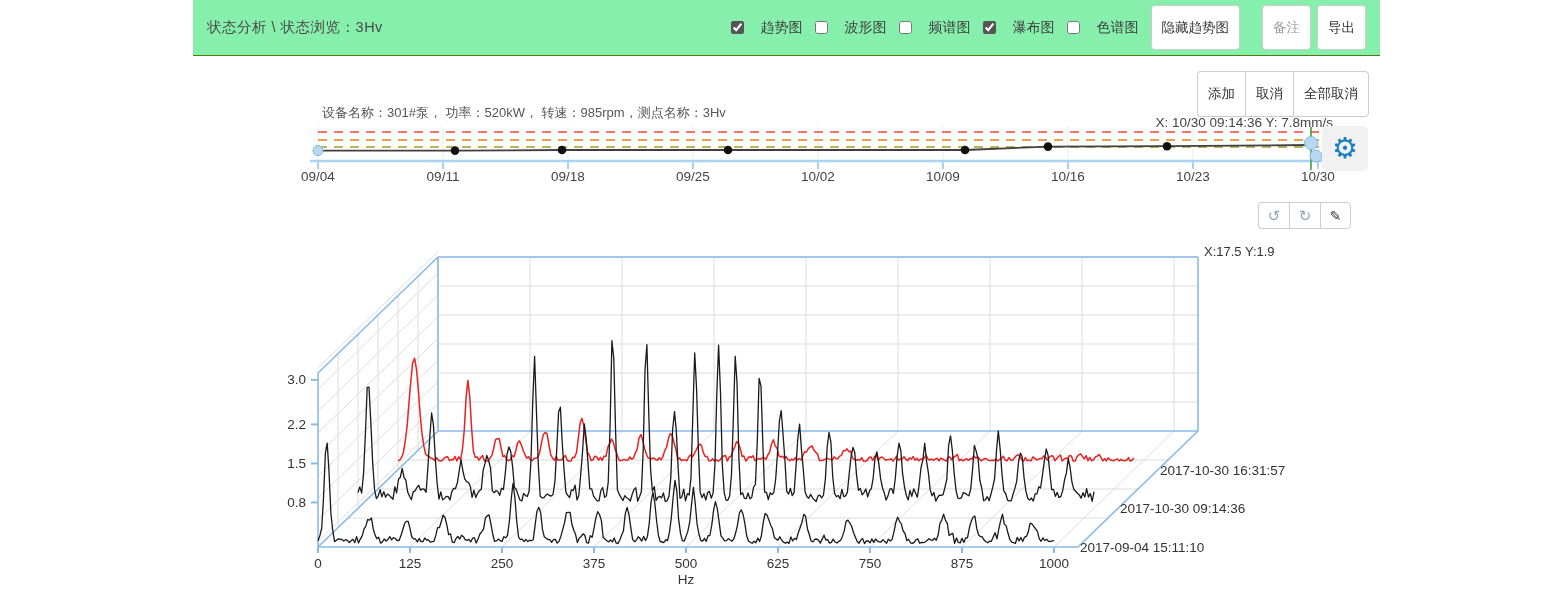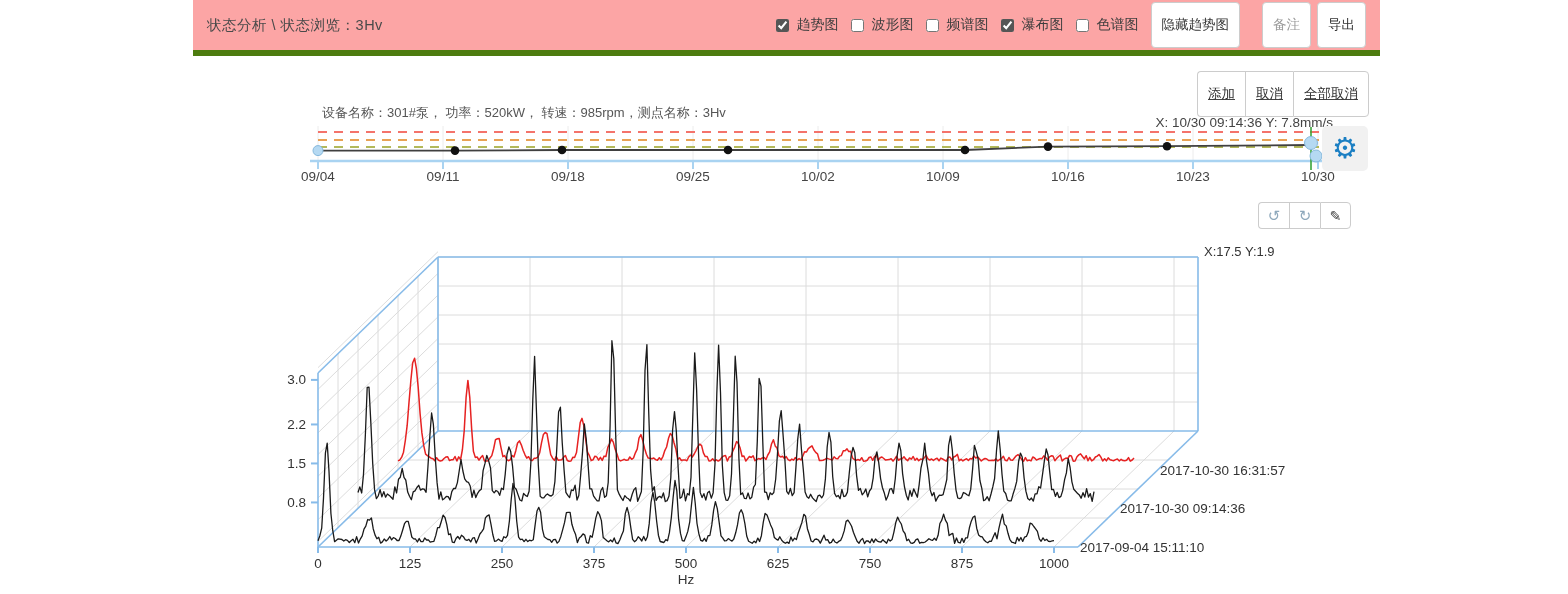--- a/index.html
+++ b/index.html
@@ -1,31 +1,31 @@
 <!DOCTYPE html>
 <html><head>
 <meta charset="utf-8">
 <style>
   html,body{margin:0;padding:0;background:#fff;}
   body{font-family:"Liberation Sans","DejaVu Sans",sans-serif;color:#444;}
   .page{position:relative;width:1568px;height:594px;background:#fff;overflow:hidden;}
-  .topbar{position:absolute;left:193px;top:0;width:1187px;height:56px;background:#fca5a5;
-          border-bottom:6px solid #4d7c0f;display:flex;align-items:center;justify-content:space-between;box-sizing:border-box;padding:0 14px;}
+  .topbar{position:absolute;left:193px;top:0;width:1187px;height:56px;background:#86efac;
+          border-bottom:1px solid #4d7c0f;display:flex;align-items:center;justify-content:space-between;box-sizing:border-box;padding:0 14px;}
   .crumb{font-size:14.5px;color:#4a4a4a;letter-spacing:.5px;}
   .controls{display:flex;align-items:center;gap:6px;}
-  .cb{display:flex;align-items:center;gap:8px;font-size:14px;color:#3e3e3e;margin-right:6px;}
+  .cb{display:flex;align-items:center;gap:17px;font-size:14px;color:#3e3e3e;margin-right:6px;}
   .cb input{width:13px;height:13px;accent-color:#555;margin:0;}
   .btn{background:#fff;border:1px solid #ccc;border-radius:4px;font-size:13.5px;color:#333;
        padding:15px 10px;line-height:1;cursor:pointer;font-family:inherit;}
   .btn.muted{color:#9a9a9a;margin-left:16px;}
   .btn-group{position:absolute;display:flex;}
   .btn-group .btn{border-radius:0;border-right-width:0;}
   .btn-group .btn:first-child{border-radius:4px 0 0 4px;}
   .btn-group .btn:last-child{border-radius:0 4px 4px 0;border-right-width:1px;text-align:right;}
-  .tools2{left:1197px;top:71px;text-decoration:underline;}
+  .tools2{left:1197px;top:71px;}
   .rot{left:1258px;top:202px;}
   .rot .btn{width:31px;height:27px;padding:0;font-size:15px;color:#8fa9bc;display:flex;align-items:center;justify-content:center;}
   .rot .btn.pen{color:#3c3c3c;font-size:14px;}
   .gearbox{position:absolute;left:1322px;top:126px;width:46px;height:45px;background:#f1f1f1;border-radius:5px;
            display:flex;align-items:center;justify-content:center;cursor:pointer;}
   .gear{font-size:29px;color:#1b7fc3;line-height:1;}
   svg{position:absolute;left:0;top:0;}
   svg text{font-family:"Liberation Sans","DejaVu Sans",sans-serif;}
 </style>
 </head>

